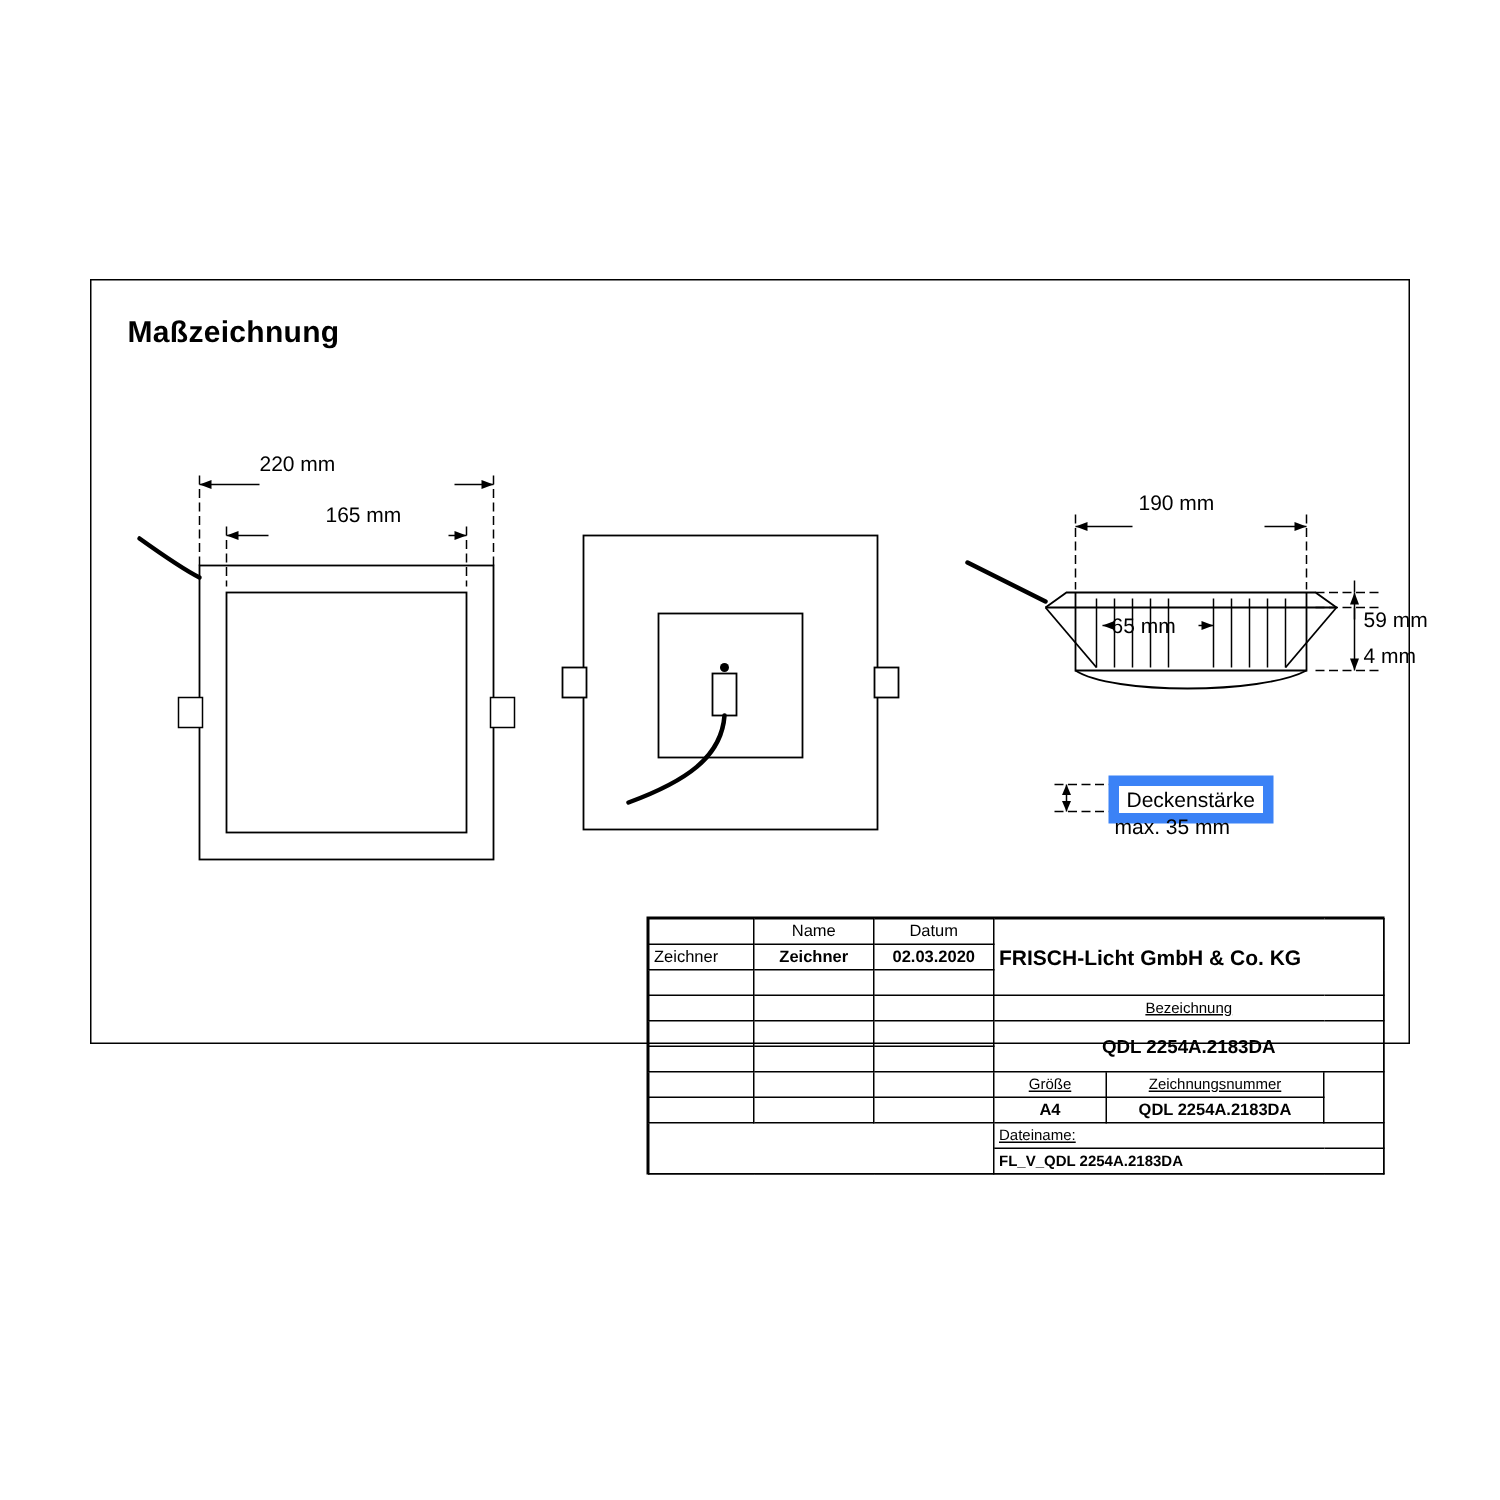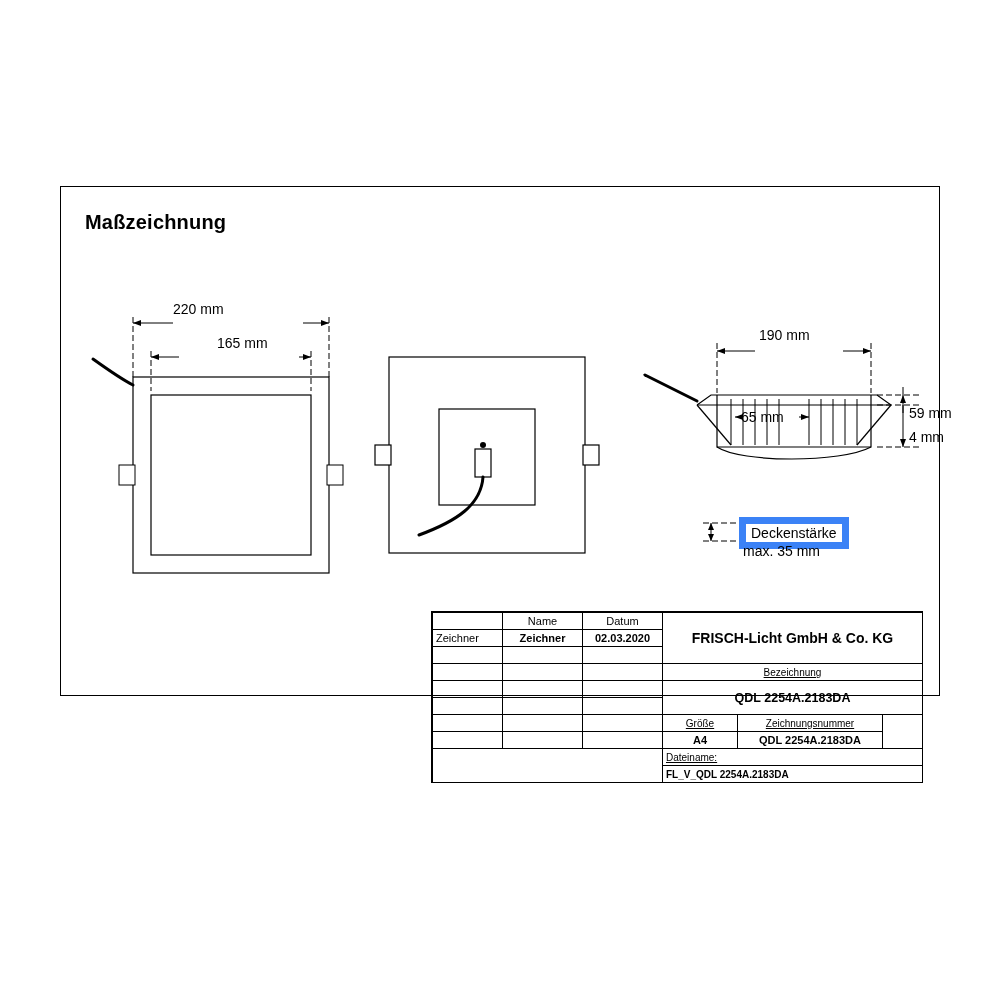--- a/index.html
+++ b/index.html
@@ -63,21 +63,21 @@
   }
   #title-block td {
     border: 1px solid #000;
     padding: 0 3px;
     vertical-align: middle;
     height: 16px;
   }
   .tb-center { text-align: center; }
   .tb-bold { font-weight: bold; }
   .tb-company {
-    font-size: 14px; font-weight: bold; text-align: center;
+    font-size: 14px; font-weight: bold; text-align: left;
   }
   .tb-label { font-size: 10px; text-decoration: underline; }
   .tb-value { font-size: 12.5px; font-weight: bold; }
 </style>
 </head>
 <body>
 
 <div id="sheet">
 
   <div class="abs txt" id="title-maszeichnung">Maßzeichnung</div>

